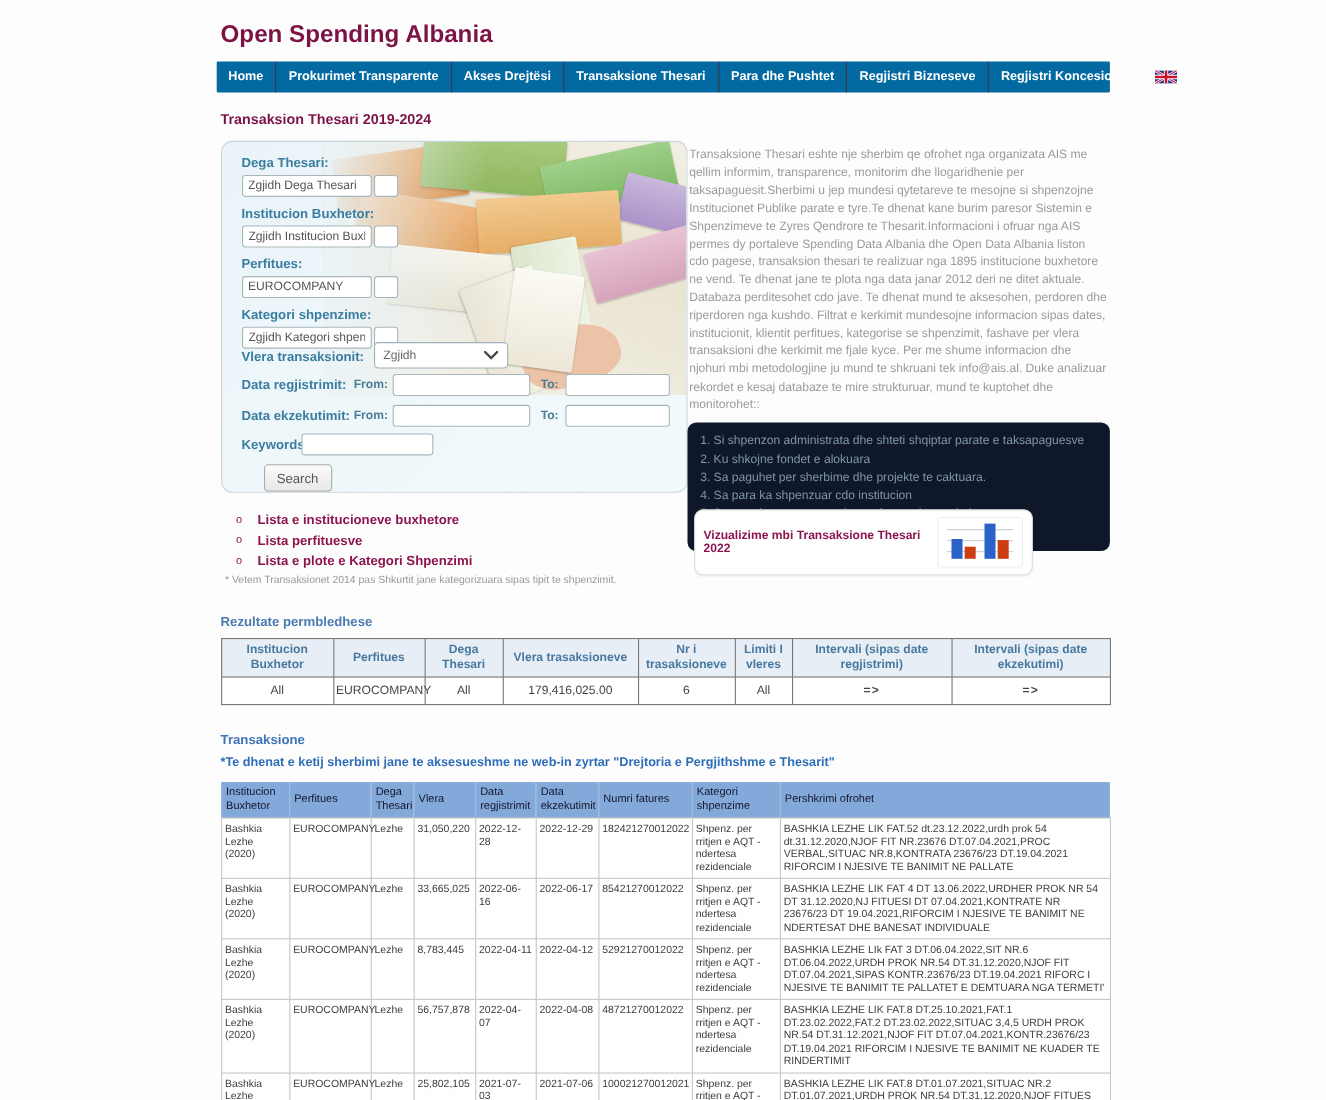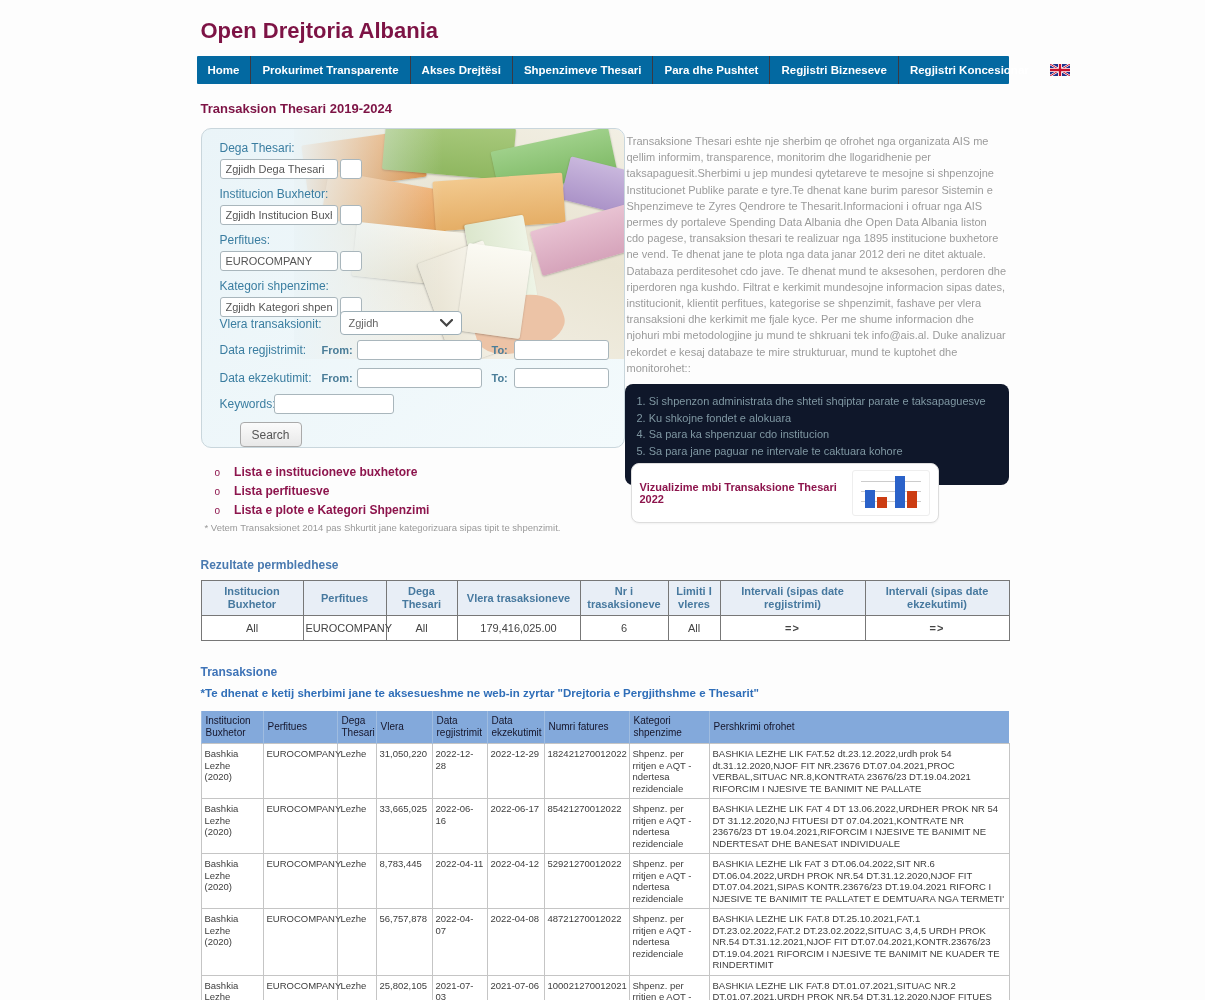--- a/index.html
+++ b/index.html
@@ -16,21 +16,21 @@
 
   
   .top-area { position:relative; height:325px; }
   .form-panel { position:absolute; left:4px; top:0; width:424px; height:320px; border:1px solid #c9d6dc; border-radius:10px; background:linear-gradient(135deg,#eaf4f8 0%,#f3fafc 100%); overflow:hidden; }
   .money-photo { position:absolute; right:0; top:0; width:330px; height:230px; border-radius:0 9px 0 0; overflow:hidden;
     background:linear-gradient(200deg,#f2efe4 0%,#e9e4d2 40%,#f5f2ea 100%); }
   .note { position:absolute; border-radius:2px; box-shadow:0 1px 2px rgba(0,0,0,.25); }
   .money-fade { position:absolute; inset:0; background:linear-gradient(to right, rgba(234,244,248,.95) 0%, rgba(234,244,248,0) 45%); }
   .hand { position:absolute; width:90px; height:55px; background:#ecc3a6; border-radius:50% 60% 40% 50%; transform:rotate(-18deg); right:60px; bottom:8px; }
 
-  .f-label { position:absolute; color:#3a7da0; font-size:12px; font-weight:normal; }
+  .f-label { position:absolute; color:#3a7da0; font-size:12px; font-weight:bold; }
   .f-input { position:absolute; height:20px; background:#fff; border:1px solid #a9b6bc; border-radius:3px; font-size:11px; color:#555; padding:0 5px; font-family:"Liberation Sans",sans-serif; }
   .f-addon { position:absolute; height:20px; width:22px; background:#fff; border:1px solid #a9b6bc; border-radius:3px; }
   .f-sub { position:absolute; color:#4a7d98; font-size:11px; font-weight:bold; }
   .f-select { position:absolute; height:24px; background:#fff; border:1px solid #9fb0b8; border-radius:4px; display:flex; align-items:center; justify-content:space-between; padding:0 8px; font-size:11px; color:#666; cursor:pointer; }
   .search-btn { position:absolute; left:38px; top:293px; width:62px; height:25px; background:linear-gradient(#fbfbfb,#e8e8e8); border:1px solid #aaa; border-radius:4px; font-size:12px; color:#555; cursor:pointer; font-family:"Liberation Sans",sans-serif; }
 
   .intro-col { position:absolute; left:428px; top:0; width:384px; }
   .intro-text { color:#9b9b9b; font-size:11px; line-height:16.2px; padding:5px 2px 0 2px; }
   .goals-box { margin-top:8px; background:#0f172a; border-radius:8px; padding:9px 12px; }
   .goal-item { color:#7f97a2; font-size:11px; line-height:16.5px; }
@@ -59,27 +59,27 @@
   table.trans { border-collapse:collapse; width:808px; margin-left:4px; table-layout:fixed; }
   table.trans th { background:#83a9db; color:#15152a; font-size:10px; font-weight:normal; text-align:left; padding:4px 4px; border-left:1px solid #9fbce0; line-height:12px; vertical-align:middle; }
   table.trans td { background:#fff; color:#3c3c3c; font-size:9.5px; border:1px solid #c5c5c5; padding:4px 3px; vertical-align:top; line-height:11.5px; }
   .c-vlera { white-space:nowrap; }
 </style>
 </head>
 <body>
 
 <div class="page">
 
-  <div class="site-title">Open Drejtoria Albania</div>
+  <div class="site-title">Open Spending Albania</div>
 
   <div class="navbar">
     <div class="nav-item">Home</div>
     <div class="nav-item">Prokurimet Transparente</div>
     <div class="nav-item">Akses Drejtësi</div>
-    <div class="nav-item">Shpenzimeve Thesari</div>
+    <div class="nav-item">Transaksione Thesari</div>
     <div class="nav-item">Para dhe Pushtet</div>
     <div class="nav-item">Regjistri Bizneseve</div>
     <div class="nav-item" style="border-right:none;">Regjistri Koncesionar</div>
     <div class="nav-flag">
       <svg width="20" height="12" viewBox="0 0 60 36">
         <rect width="60" height="36" fill="#21318c"></rect>
         <path d="M0,0 L60,36 M60,0 L0,36" stroke="#fff" stroke-width="7"></path>
         <path d="M0,0 L60,36 M60,0 L0,36" stroke="#c8102e" stroke-width="3"></path>
         <path d="M30,0 V36 M0,18 H60" stroke="#fff" stroke-width="12"></path>
         <path d="M30,0 V36 M0,18 H60" stroke="#c8102e" stroke-width="7"></path>
@@ -148,20 +148,21 @@
       <input class="f-input" style="left: 72px; top: 265px; width: 120px;">
 
       <button class="search-btn">Search</button>
     </div>
 
     <div class="intro-col">
       <div class="intro-text">Transaksione Thesari eshte nje sherbim qe ofrohet nga organizata AIS me qellim informim, transparence, monitorim dhe llogaridhenie per taksapaguesit.Sherbimi u jep mundesi qytetareve te mesojne si shpenzojne Institucionet Publike parate e tyre.Te dhenat kane burim paresor Sistemin e Shpenzimeve te Zyres Qendrore te Thesarit.Informacioni i ofruar nga AIS permes dy portaleve Spending Data Albania dhe Open Data Albania liston cdo pagese, transaksion thesari te realizuar nga 1895 institucione buxhetore ne vend. Te dhenat jane te plota nga data janar 2012 deri ne ditet aktuale. Databaza perditesohet cdo jave. Te dhenat mund te aksesohen, perdoren dhe riperdoren nga kushdo. Filtrat e kerkimit mundesojne informacion sipas dates, institucionit, klientit perfitues, kategorise se shpenzimit, fashave per vlera transaksioni dhe kerkimit me fjale kyce. Per me shume informacion dhe njohuri mbi metodologjine ju mund te shkruani tek info@ais.al. Duke analizuar rekordet e kesaj databaze te mire strukturuar, mund te kuptohet dhe monitorohet::</div>
       <div class="goals-box">
         <div class="goal-item">1. Si shpenzon administrata dhe shteti shqiptar parate e taksapaguesve</div>
         <div class="goal-item">2. Ku shkojne fondet e alokuara</div>
+        <div class="goal-item">3. Sa paguhet per sherbime dhe projekte te caktuara.</div>
         <div class="goal-item">4. Sa para ka shpenzuar cdo institucion</div>
         <div class="goal-item">5. Sa para jane paguar ne intervale te caktuara kohore</div>
         <div class="goal-item">6. etj.</div>
       </div>
     </div>
   </div>
 
   <div class="links-area">
     <div class="link-row">
       <span class="bullet">o</span>

